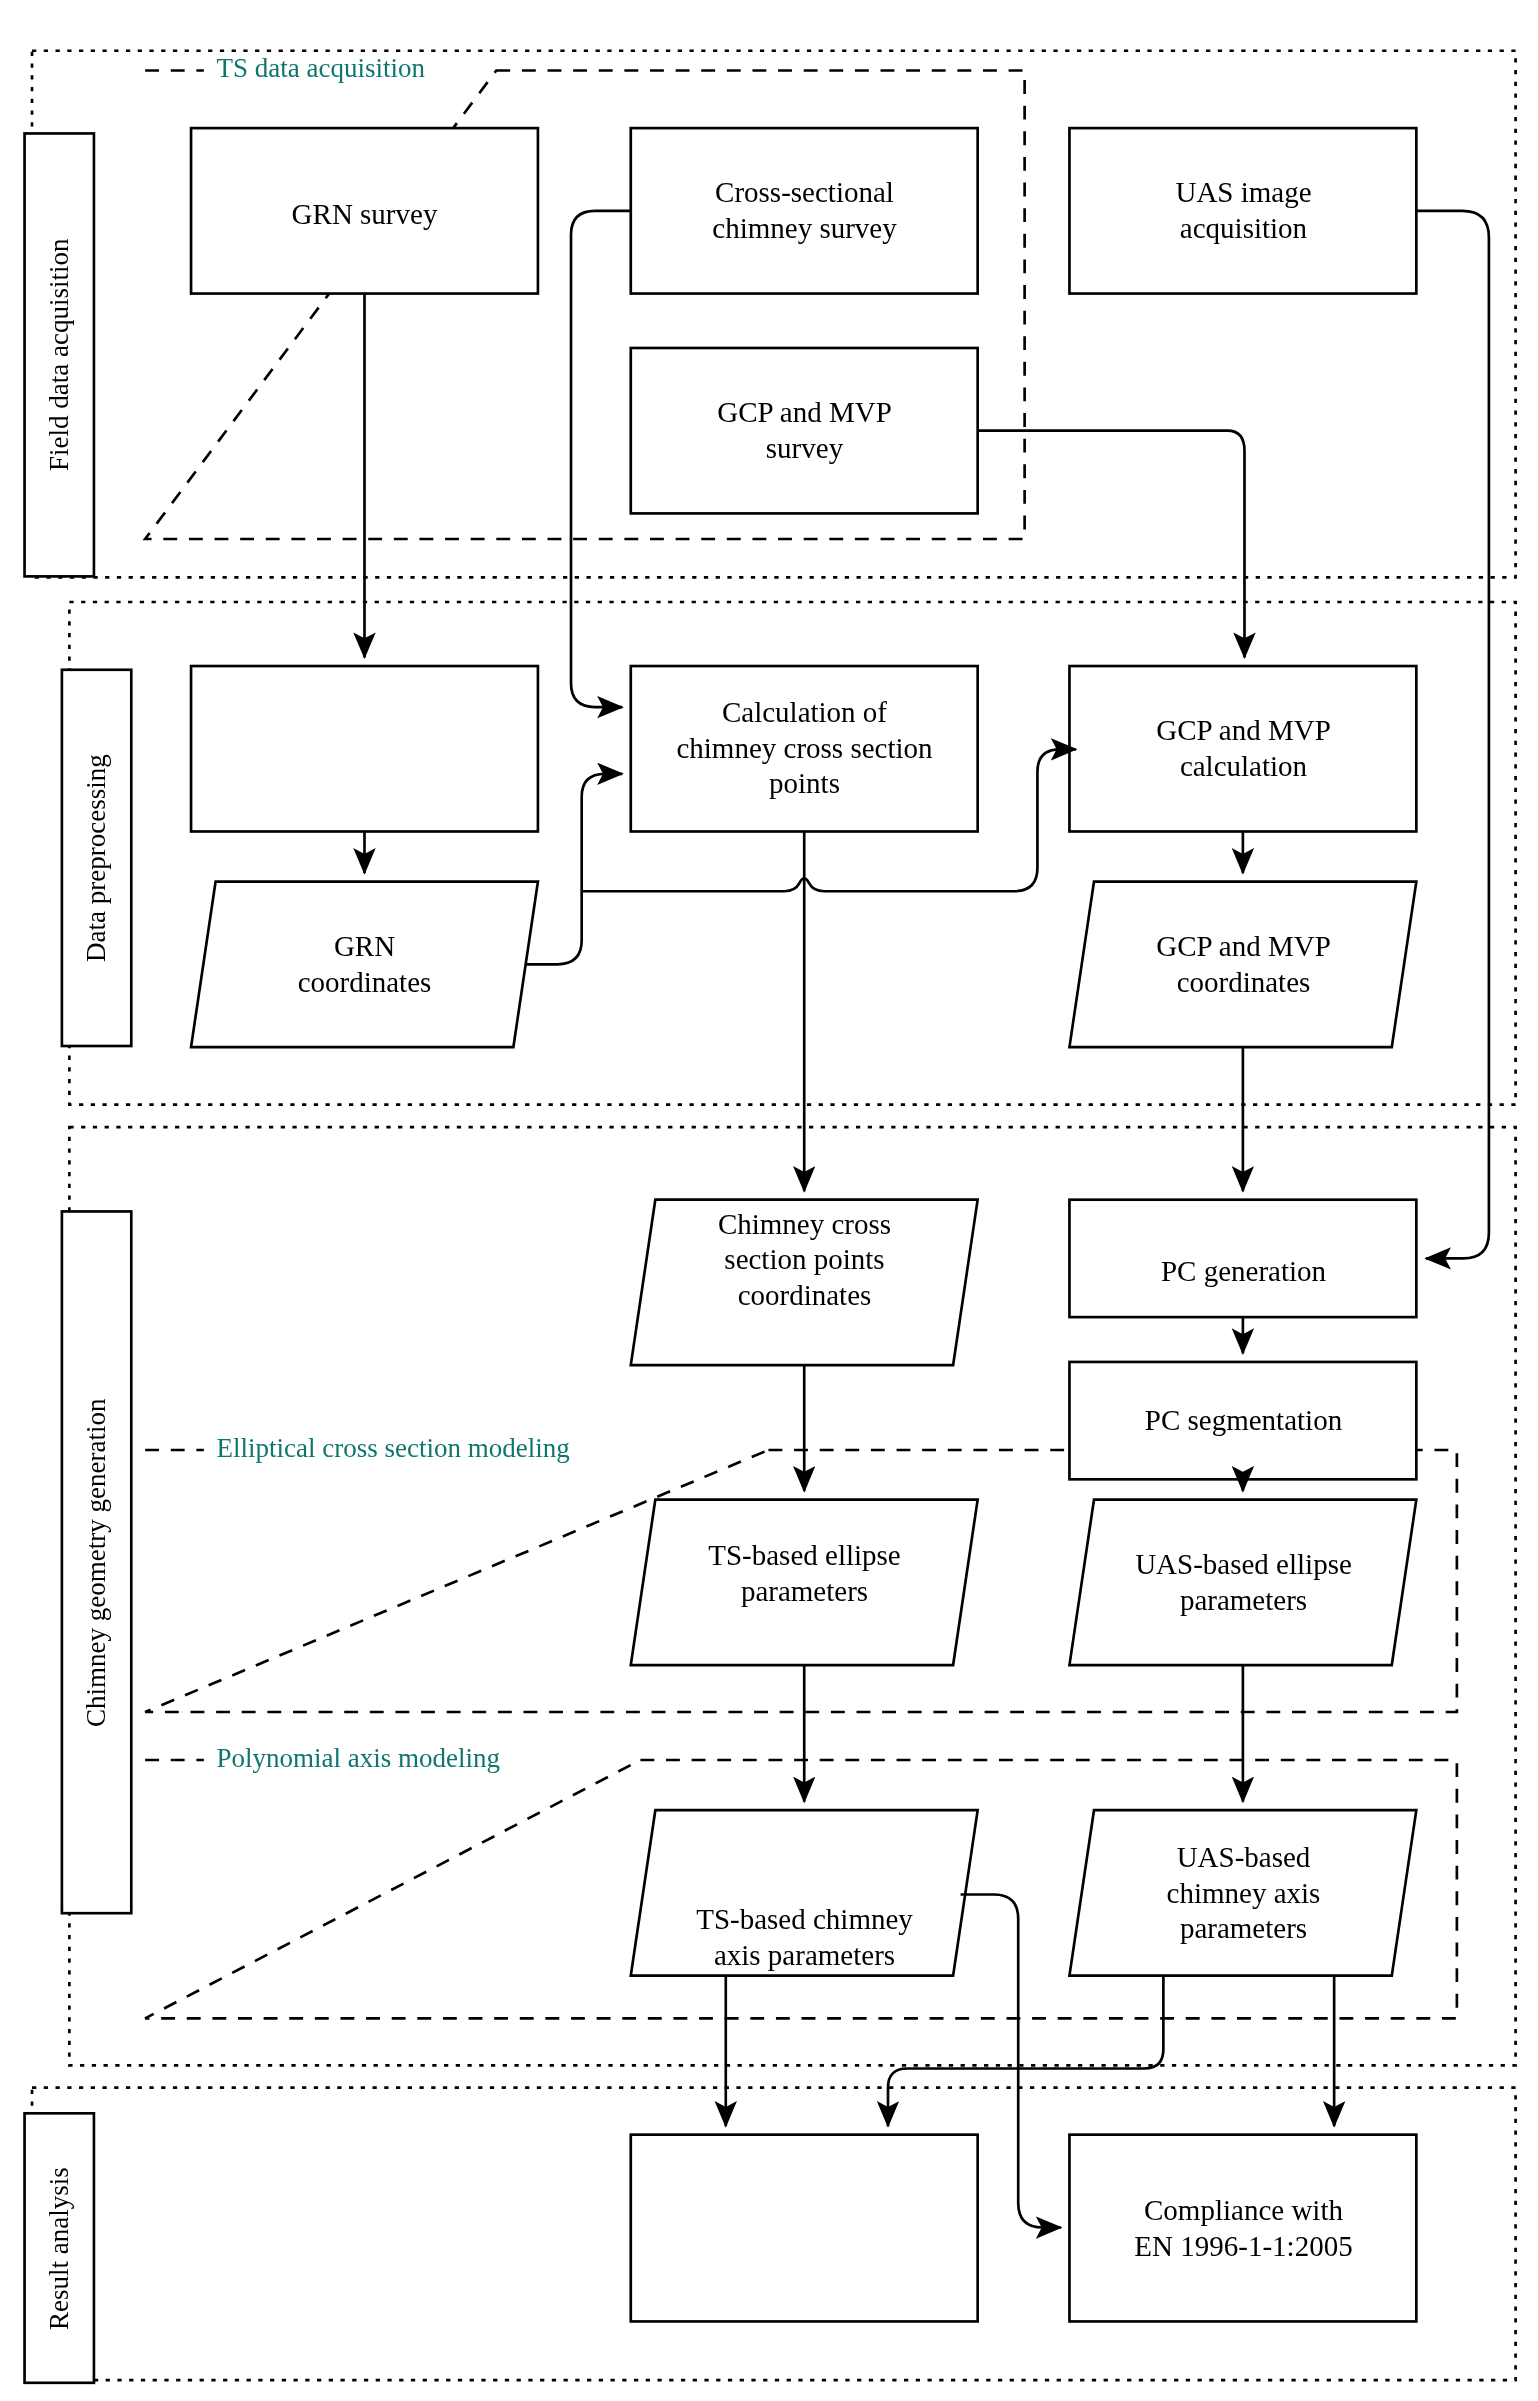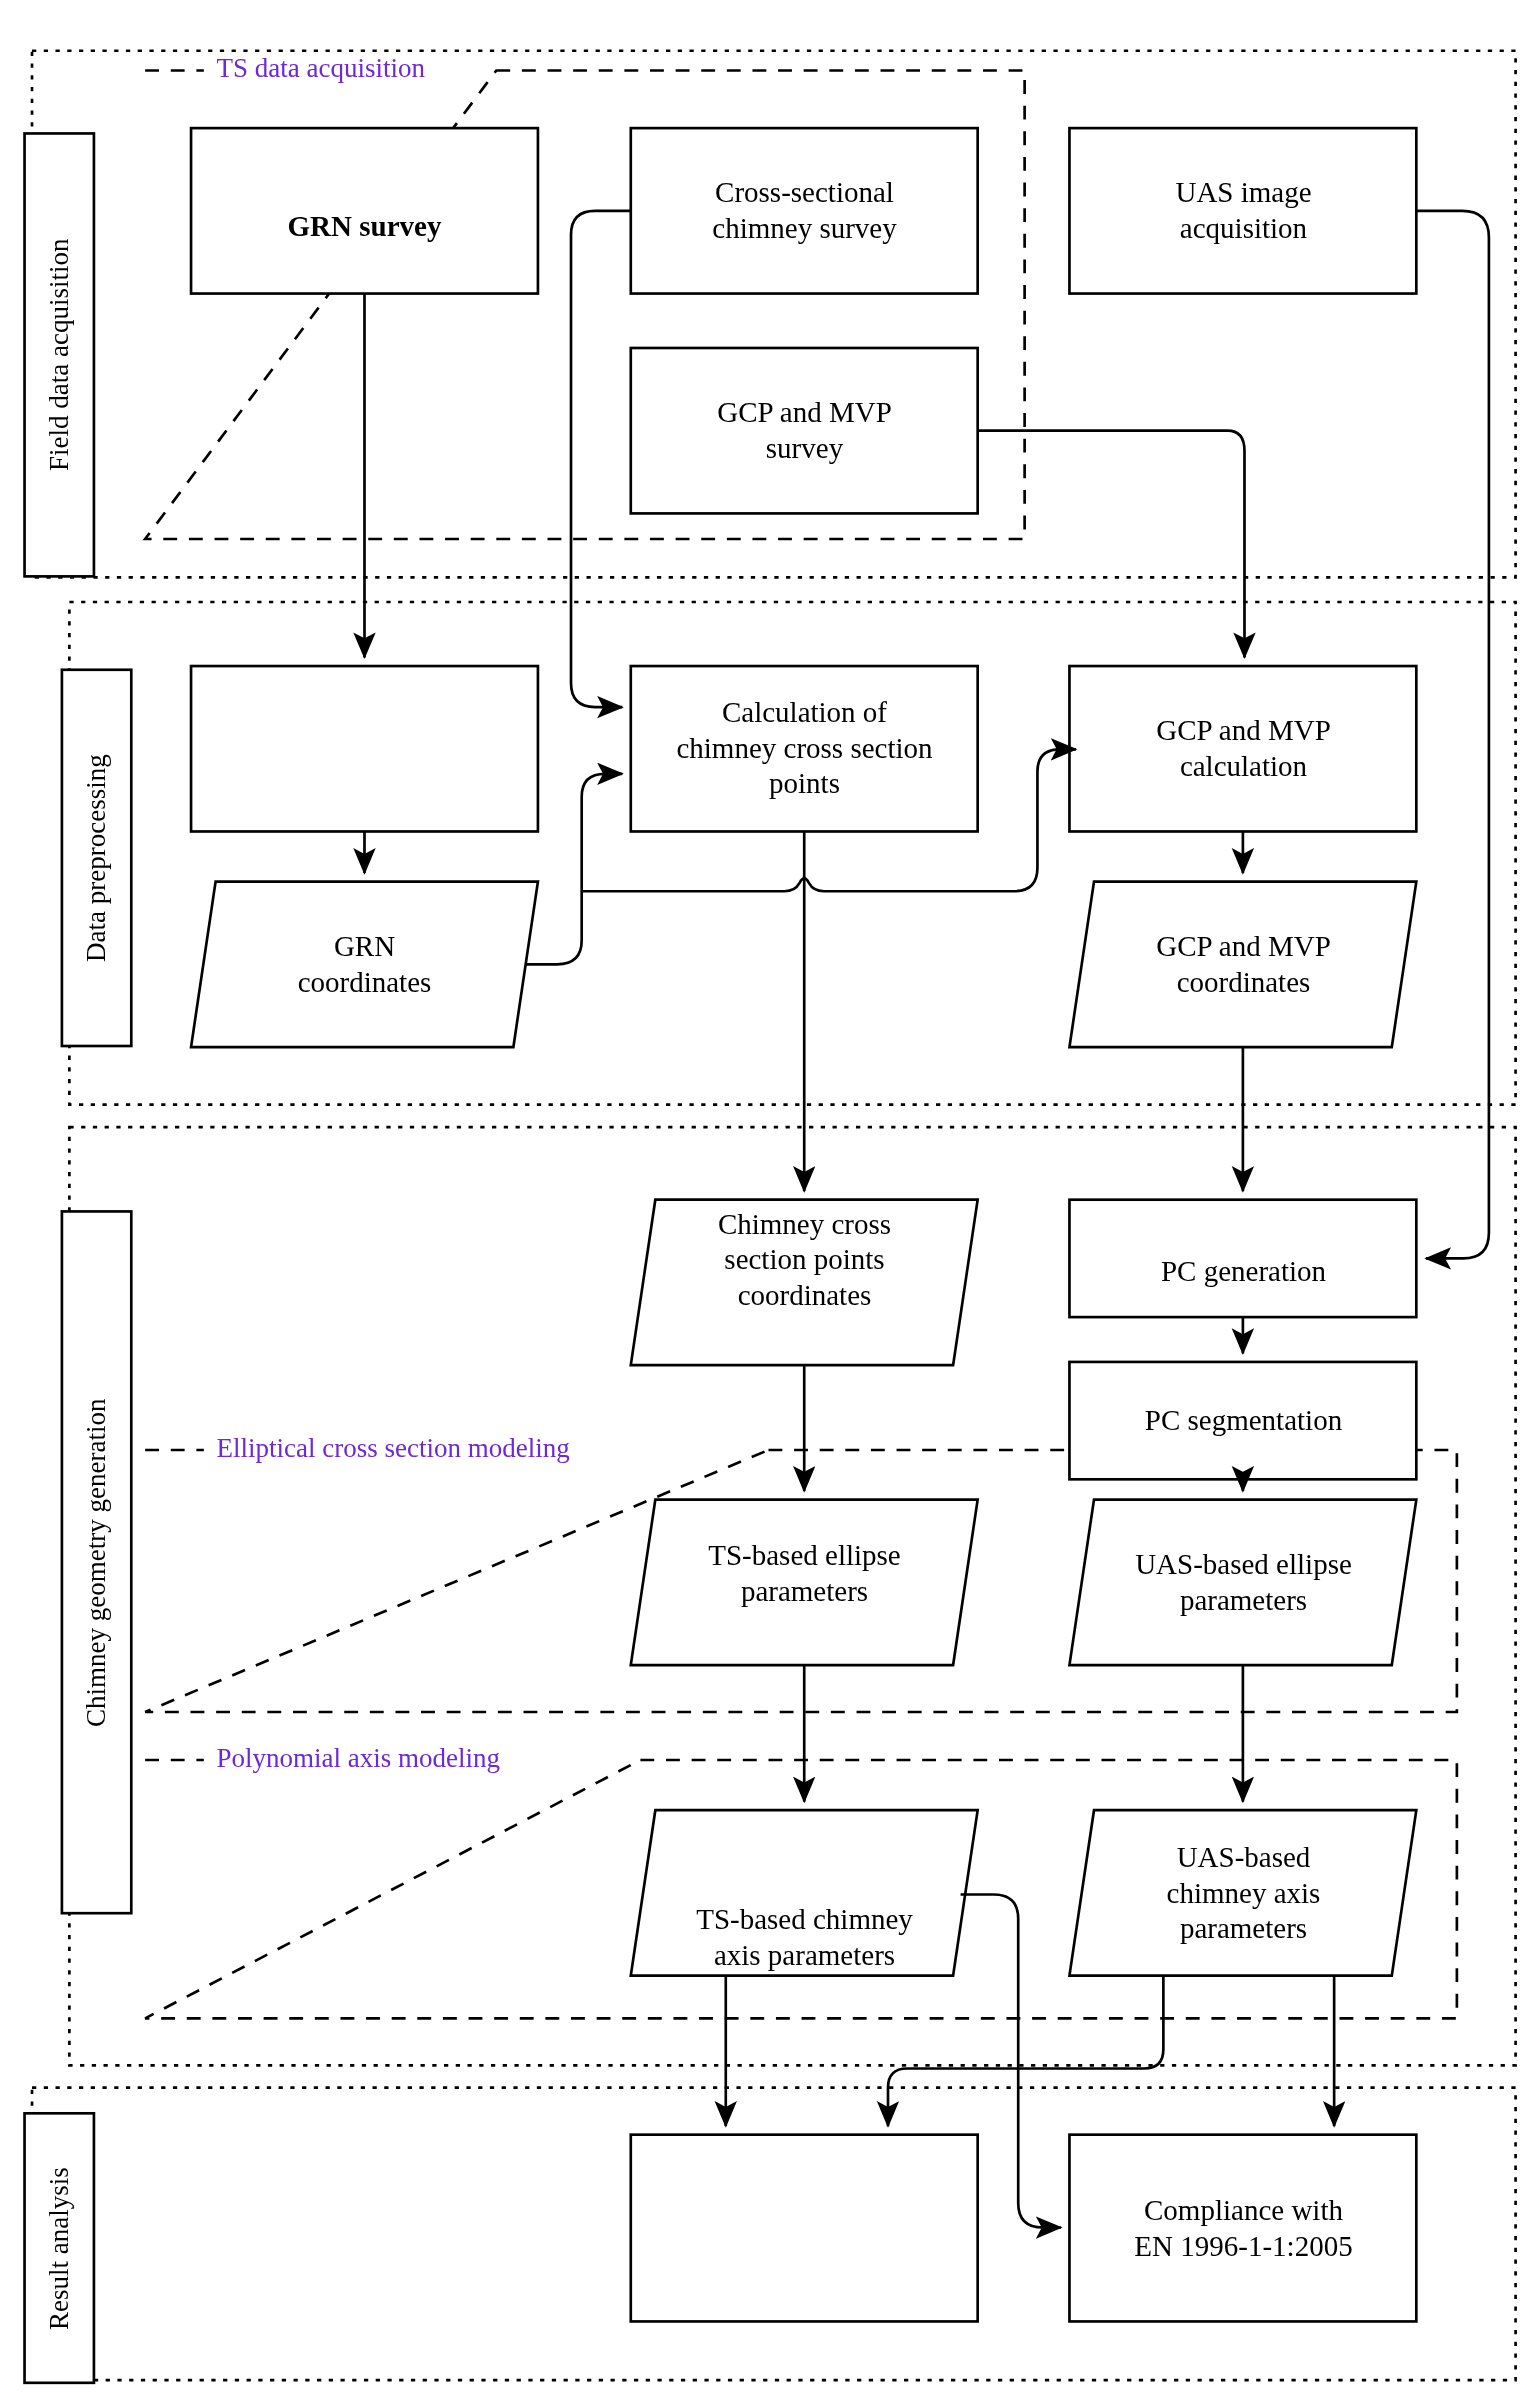--- a/index.html
+++ b/index.html
@@ -24,21 +24,21 @@
     font-size:27px;
     color:#000;
     writing-mode:vertical-rl;
     transform:rotate(180deg);
     white-space:nowrap;
   }
   .group-label{
     position:absolute;
     font-family:"Liberation Serif","DejaVu Serif",serif;
     font-size:27px;
-    color:#6d28d9;
+    color:#0f766e;
     background:#fff;
     padding:0 7.5px;
     white-space:nowrap;
   }
 </style>
 </head>
 <body>
 
 <div id="root">
 
@@ -135,21 +135,21 @@
 
   <div class="band-label" style="left:24.6px;top:133px;width:69px;height:443px;">Field data acquisition</div>
   <div class="band-label" style="left:62px;top:670px;width:69px;height:376px;">Data preprocessing</div>
   <div class="band-label" style="left:62px;top:1212px;width:69px;height:702px;">Chimney geometry generation</div>
   <div class="band-label" style="left:24.6px;top:2114px;width:69px;height:270px;">Result analysis</div>
 
   <div class="group-label" style="left:209px;top:53px;">TS data acquisition</div>
   <div class="group-label" style="left:209px;top:1433px;">Elliptical cross section modeling</div>
   <div class="group-label" style="left:209px;top:1743px;">Polynomial axis modeling</div>
 
-  <div class="node-text" style="left:191px;top:144px;width:347px;height:165px;font-weight:bold;">GRN survey</div>
+  <div class="node-text" style="left:191px;top:132px;width:347px;height:165px;">GRN survey</div>
 
   <div class="node-text" style="left:631px;top:128px;width:347px;height:165px;">Cross-sectional
 chimney survey</div>
 
   <div class="node-text" style="left:1070px;top:128px;width:347px;height:165px;">UAS image
 acquisition</div>
 
   <div class="node-text" style="left:631px;top:348px;width:347px;height:165px;">GCP and MVP
 survey</div>
 

